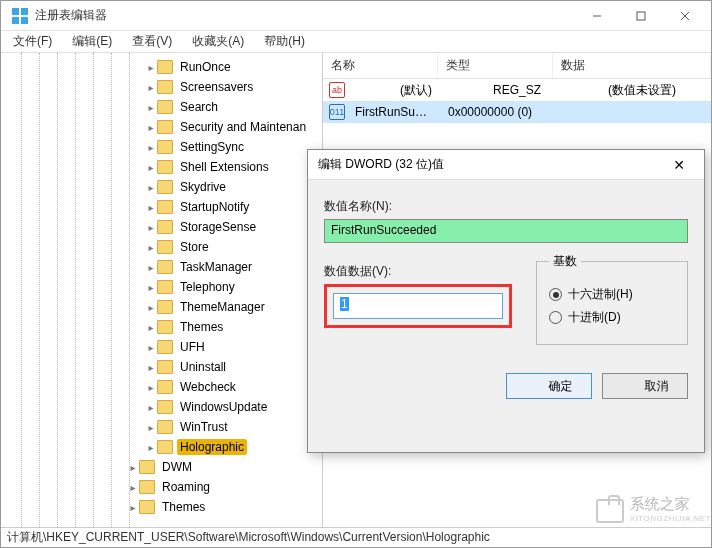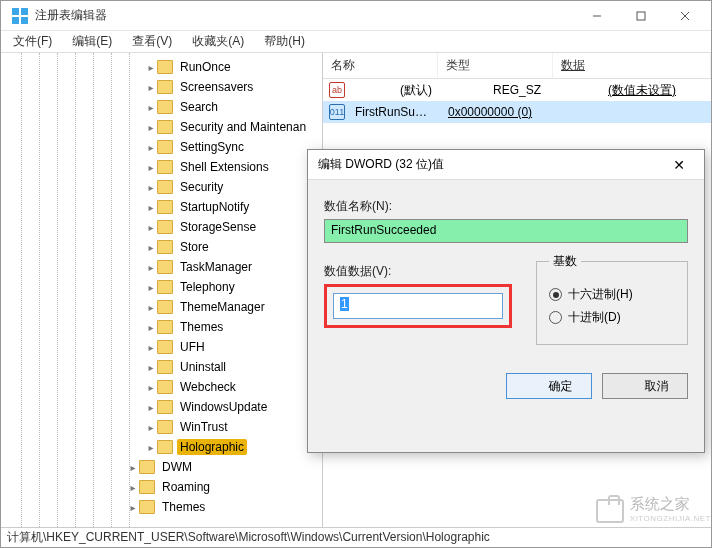--- a/index.html
+++ b/index.html
@@ -30,21 +30,21 @@
 .tree-row .label { padding: 1px 3px; border-radius:2px; }
 .tree-row.selected .label { background:#eab308; }
 .tree-lines { position:absolute; left:0; top:0; bottom:0; width:140px; pointer-events:none; }
 .vline { position:absolute; top:0; bottom:0; border-left:1px dotted #bbb; }
 
 
 .list-header { display:flex; border-bottom:1px solid #e0e0e0; background:#fff; }
 .list-header .col { padding:4px 8px; border-right:1px solid #f0f0f0; color:#333; }
 .col-name { width: 115px; }
 .col-type { width: 115px; }
-.col-data { flex:1;text-decoration:underline; }
+.col-data { flex:1; }
 .list-body { flex:1; }
 .list-row { display:flex; align-items:center; height:22px; }
 .list-row.selected { background:#cde8ff; }
 .list-row .cell { padding: 2px 8px; overflow:hidden; text-overflow:ellipsis; white-space:nowrap; }
 .list-row .icon { width:16px; height:16px; margin-left:6px; margin-right:2px; display:inline-flex; align-items:center; justify-content:center; font-size:9px; }
 .icon-sz { border:1px solid #c0392b; color:#c0392b; border-radius:2px; }
 .icon-dw { border:1px solid #2b6fb0; color:#2b6fb0; border-radius:2px; }
 
 
 .statusbar { height:20px; border-top:1px solid #ccc; display:flex; align-items:center; padding:0 6px; color:#333; font-size:12px; position:absolute; bottom:0; left:0; right:0; background:#fff; }
@@ -162,21 +162,21 @@
         <div class="tree-row">
           <span class="indent" style="width: 140px;"></span>
           <span class="expander">▸</span>
           <span class="folder"></span>
           <span class="label">Shell Extensions</span>
         </div>
         <div class="tree-row">
           <span class="indent" style="width: 140px;"></span>
           <span class="expander">▸</span>
           <span class="folder"></span>
-          <span class="label">Security</span>
+          <span class="label">Skydrive</span>
         </div>
         <div class="tree-row">
           <span class="indent" style="width: 140px;"></span>
           <span class="expander">▸</span>
           <span class="folder"></span>
           <span class="label">StartupNotify</span>
         </div>
         <div class="tree-row">
           <span class="indent" style="width: 140px;"></span>
           <span class="expander">▸</span>

